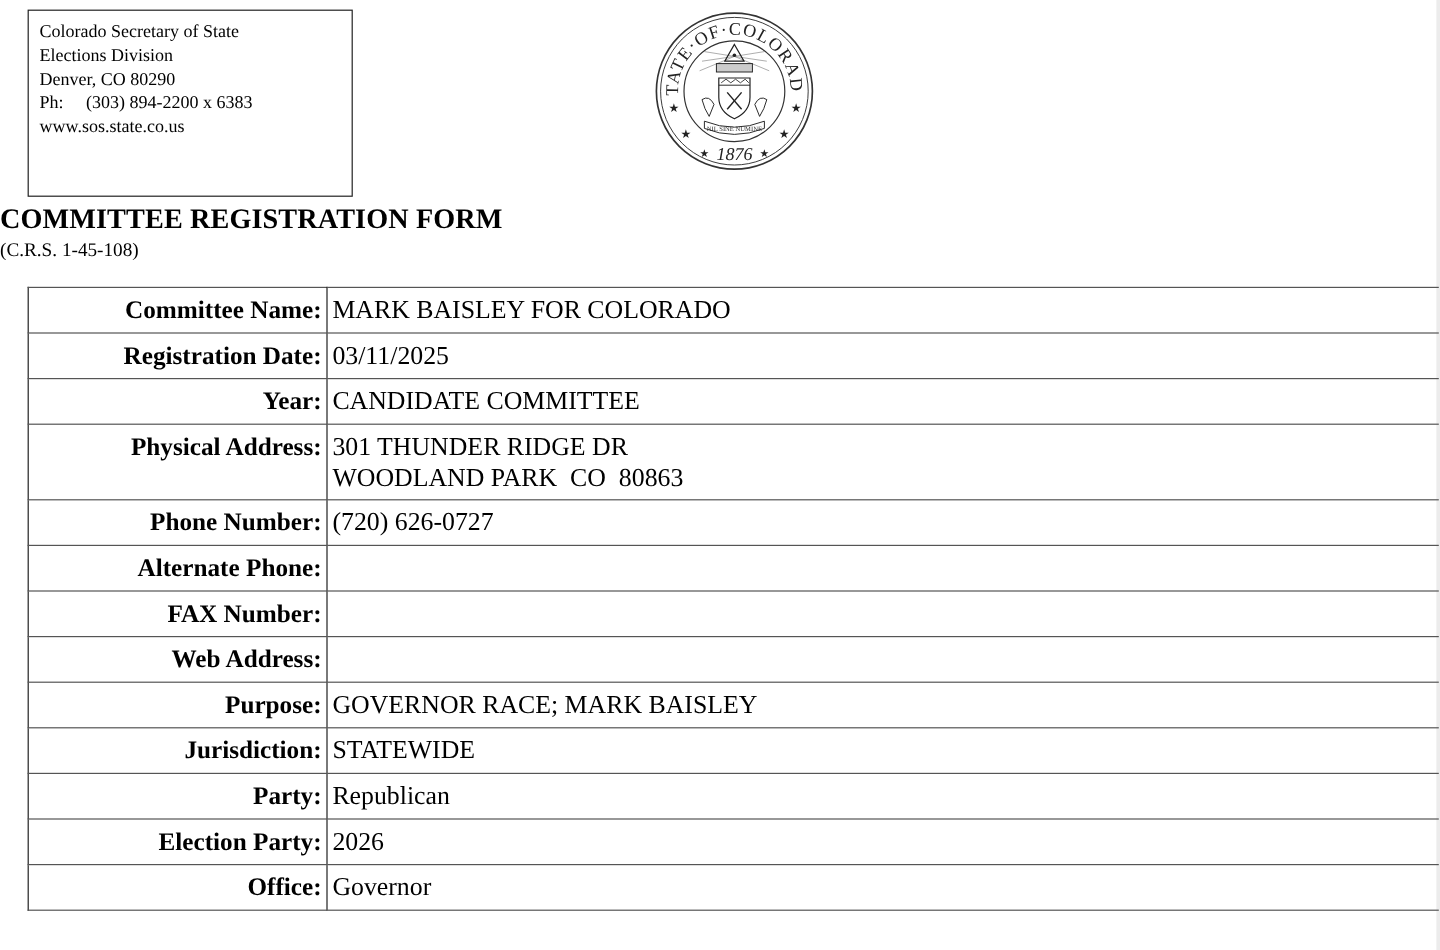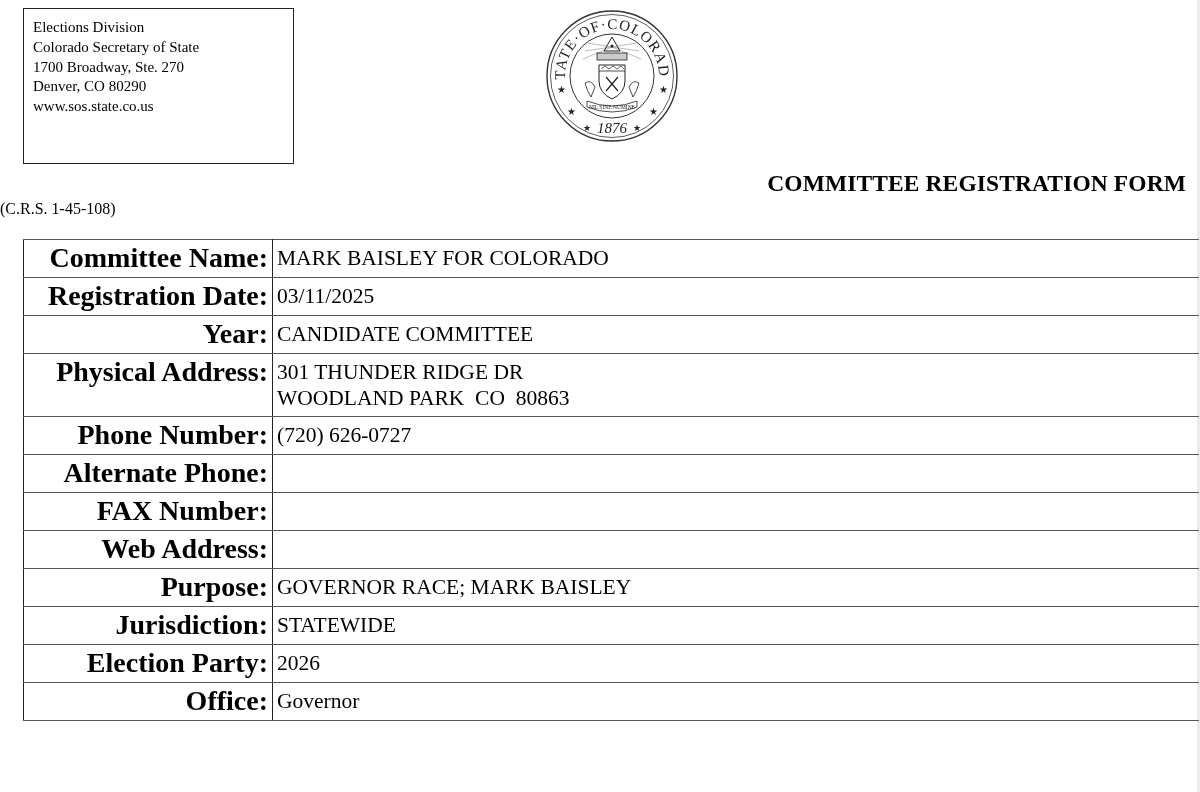--- a/index.html
+++ b/index.html
@@ -43,21 +43,21 @@
       left: 545px;
       top: 9px;
       width: 134px;
       height: 134px;
     }
     .title {
       position: absolute;
       left: 0;
       width: 1186px;
       top: 170px;
-      text-align: right;
+      text-align: left;
       font-weight: bold;
       font-size: 23.5px;
       letter-spacing: 0.1px;
     }
     .subtitle {
       position: absolute;
       left: 0;
       width: 1186px;
       top: 200px;
       text-align: left;
@@ -77,43 +77,43 @@
       padding: 0;
       vertical-align: top;
     }
     table.form td.label {
       width: 244px;
       border-left: 1.5px solid #222;
       border-right: 1.5px solid #222;
       text-align: right;
       font-weight: bold;
       padding: 5px 4px 0 0;
-      font-size: 28px;
+      font-size: 21px;
       white-space: nowrap;
     }
     table.form td.value {
       padding: 5px 0 0 4px;
       line-height: 26px;
       white-space: pre;
     }
     table.form tr.single td { height: 32px; }
     table.form tr.double td { height: 57px; }
     table.form tr.single td.label { line-height: 26px; }
     table.form tr.double td.label { line-height: 26px; }
   </style>
 </head>
 <body>
 
 <div class="right-strip"></div>
 
 <div class="address-box">
+  <div class="line">Colorado Secretary of State</div>
   <div class="line">Elections Division</div>
-  <div class="line">Colorado Secretary of State</div>
-  <div class="line">1700 Broadway, Ste. 270</div>
   <div class="line">Denver, CO 80290</div>
+  <div class="line">Ph:     (303) 894-2200 x 6383</div>
   <div class="line">www.sos.state.co.us</div>
 </div>
 
 <div class="seal">
   <svg width="134" height="134" viewBox="0 0 134 134">
     <defs>
       <path id="topArc" d="M 20 67 A 47 47 0 0 1 114 67"></path>
       <path id="botArc" d="M 32 100 A 44 44 0 0 0 102 100"></path>
     </defs>
     <circle cx="67" cy="67" r="65" fill="#fff" stroke="#333" stroke-width="1.4"></circle>
@@ -198,20 +198,24 @@
   </tr>
   <tr class="single">
     <td class="label">Purpose:</td>
     <td class="value">GOVERNOR RACE; MARK BAISLEY</td>
   </tr>
   <tr class="single">
     <td class="label">Jurisdiction:</td>
     <td class="value">STATEWIDE</td>
   </tr>
   <tr class="single">
+    <td class="label">Party:</td>
+    <td class="value">Republican</td>
+  </tr>
+  <tr class="single">
     <td class="label">Election Party:</td>
     <td class="value">2026</td>
   </tr>
   <tr class="single">
     <td class="label">Office:</td>
     <td class="value">Governor</td>
   </tr>
 </tbody>
   </table>
 

